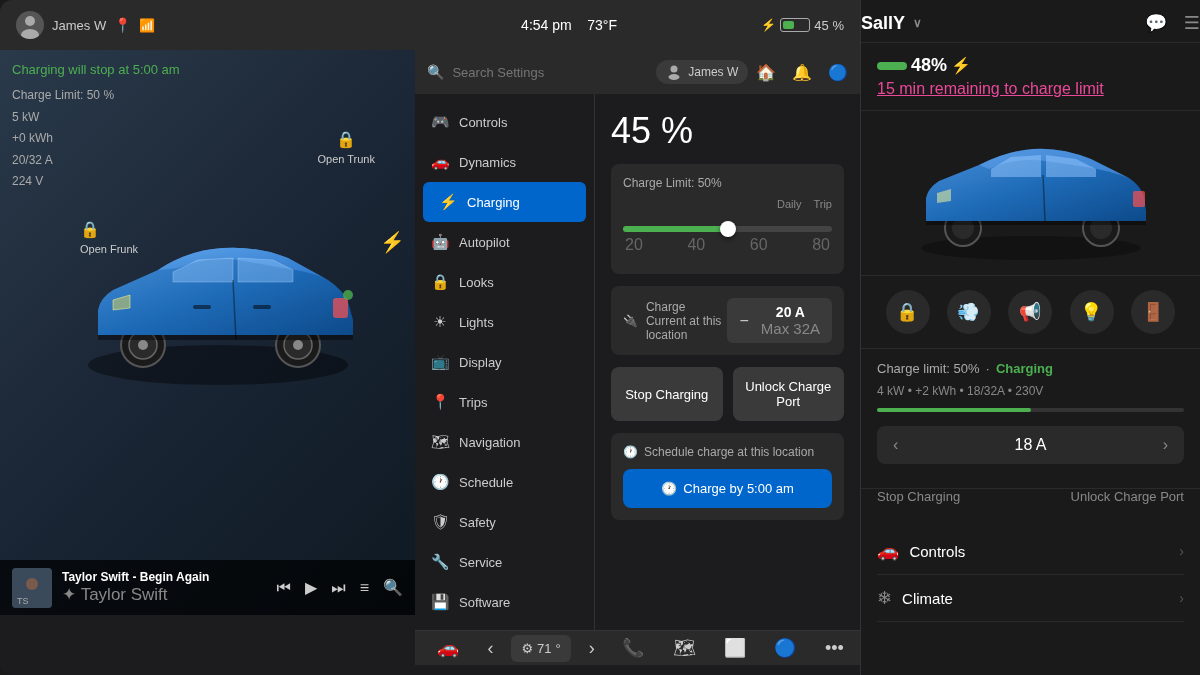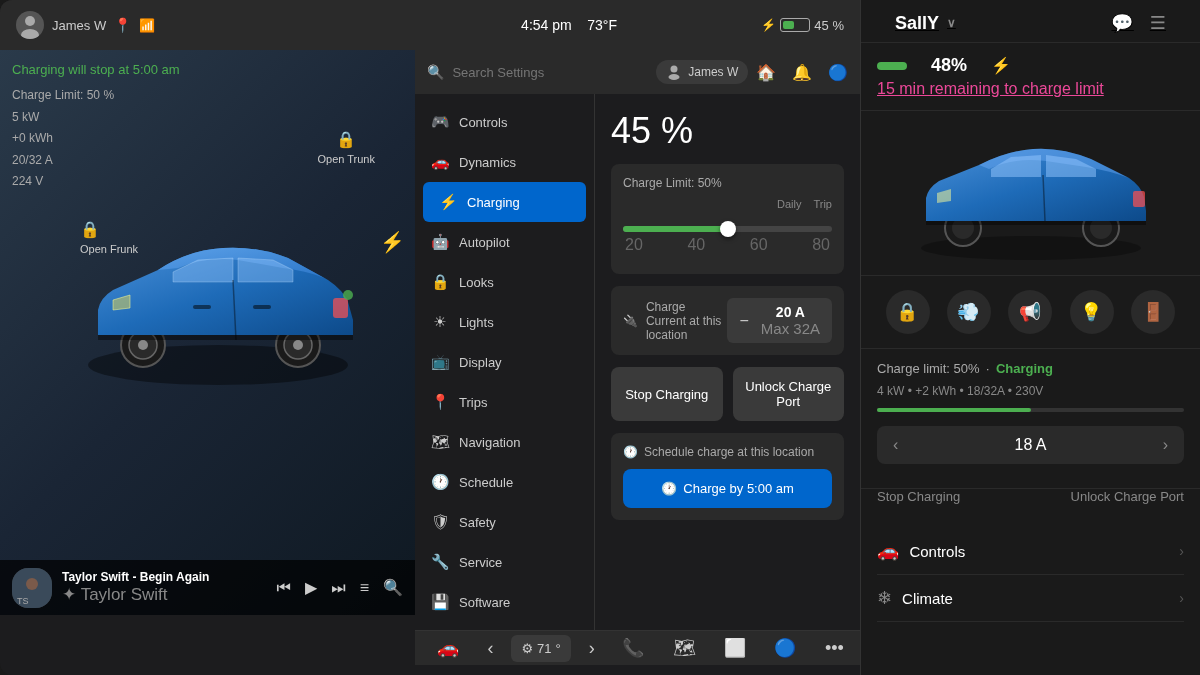--- a/index.html
+++ b/index.html
@@ -163,21 +163,21 @@
       display: flex;
       align-items: center;
       padding: 0 12px;
       gap: 10px;
     }
 
     .album-art {
       width: 40px;
       height: 40px;
       background: #333;
-      border-radius: 16px;
+      border-radius: 4px;
       overflow: hidden;
       text-decoration: underline;
     }
 
     .track-info {
       flex: 1;
     }
 
     .track-name {
       color: #fff;
@@ -508,26 +508,25 @@
     .phone-panel {
       width: 340px;
       height: 675px;
       background: #1a1a1a;
       display: flex;
       flex-direction: column;
       border-left: 1px solid #333;
     }
 
     .phone-header {
-      padding: 12px 34px 8px;
+      padding: 12px 0 8px;
       display: flex;
       align-items: center;
       justify-content: space-between;
       border-bottom: 1px solid #2a2a2a;
-      text-decoration: underline;
     }
 
     .phone-user {
       display: flex;
       align-items: center;
       gap: 8px;
       font-size: 18px;
       font-weight: 600;
       color: #fff;
     }
@@ -545,21 +544,21 @@
     }
 
     .phone-charge-section {
       padding: 12px 16px;
       border-bottom: 1px solid #2a2a2a;
     }
 
     .phone-charge-row {
       display: flex;
       align-items: center;
-      gap: 24px;
+      gap: 4px;
       margin-bottom: 4px;
     }
 
     .phone-charge-percent {
       font-size: 18px;
       font-weight: 600;
       color: #fff;
     }
 
     .phone-lightning {

